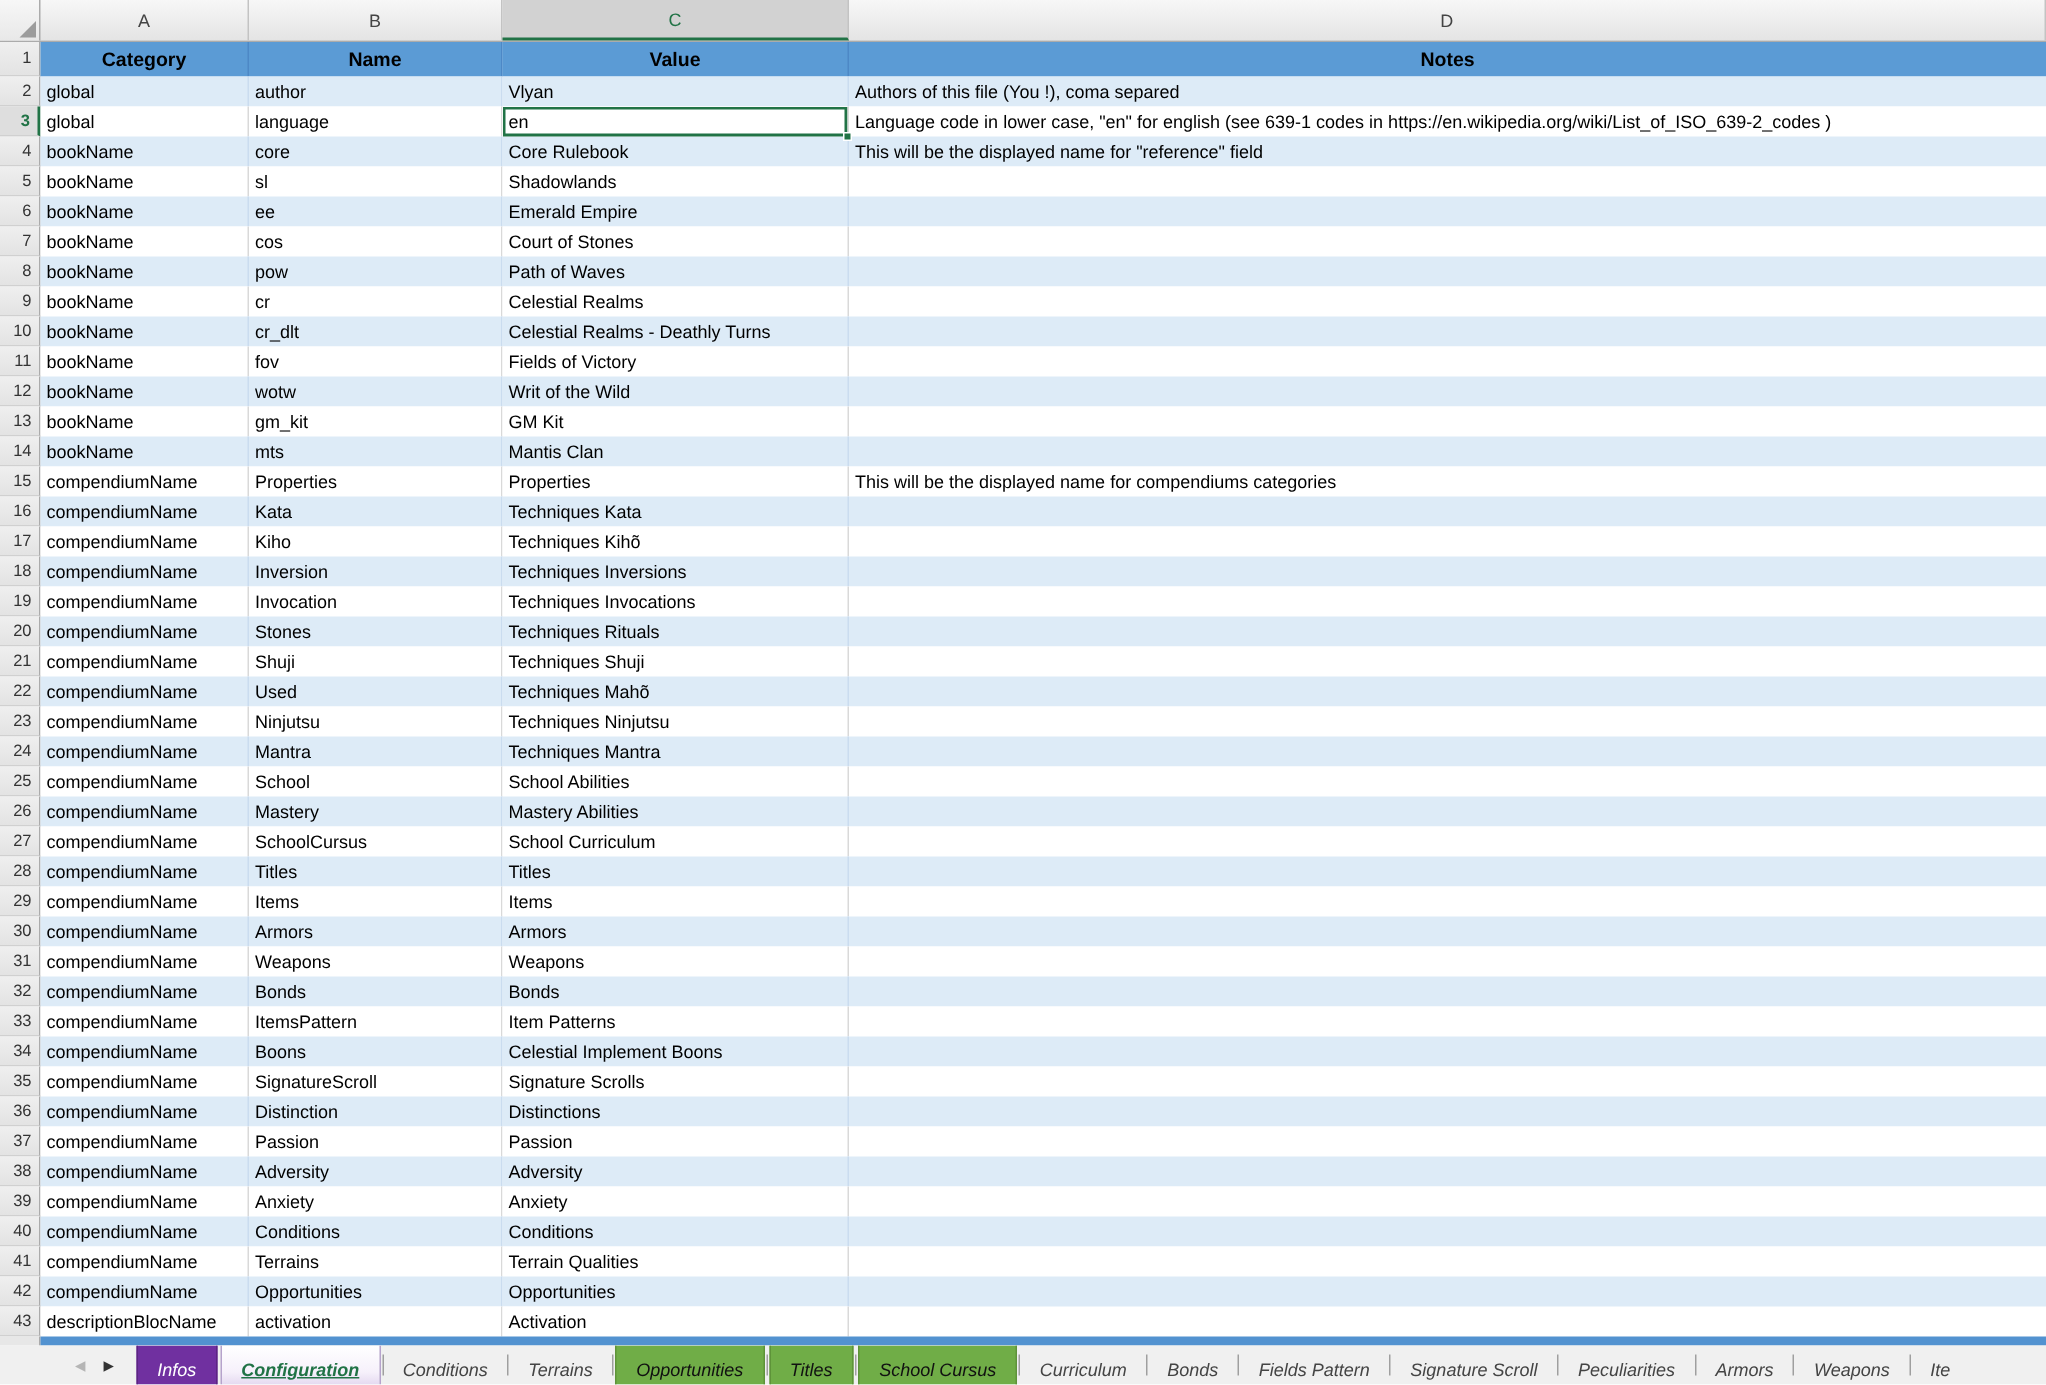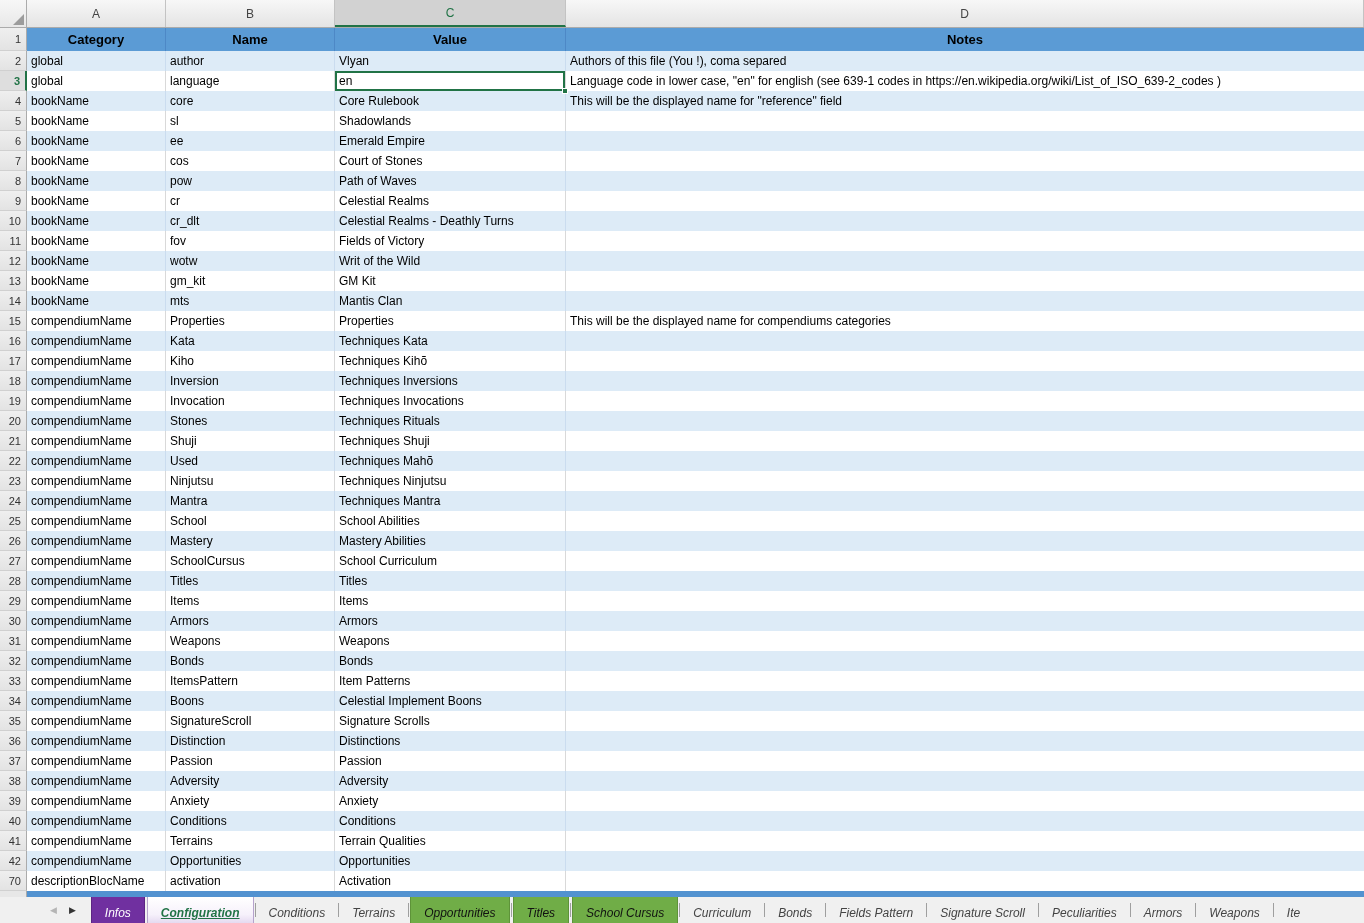--- a/index.html
+++ b/index.html
@@ -706,21 +706,21 @@
           <span>Opportunities</span>
         </div>
         <div class="cell c-c">
           <span>Opportunities</span>
         </div>
         <div class="cell c-d">
           <span></span>
         </div>
       </div>
       <div class="row plainrow">
-        <div class="rowheader">70</div>
+        <div class="rowheader">43</div>
         <div class="cell c-a">
           <span>descriptionBlocName</span>
         </div>
         <div class="cell c-b">
           <span>activation</span>
         </div>
         <div class="cell c-c">
           <span>Activation</span>
         </div>
       </div>

